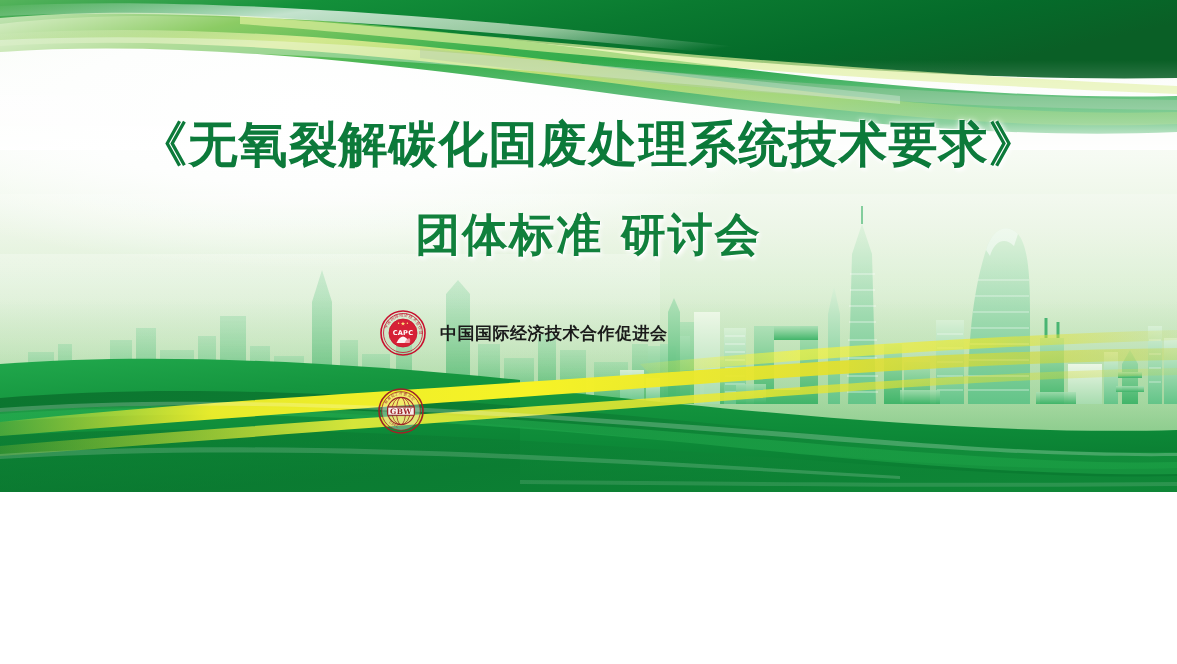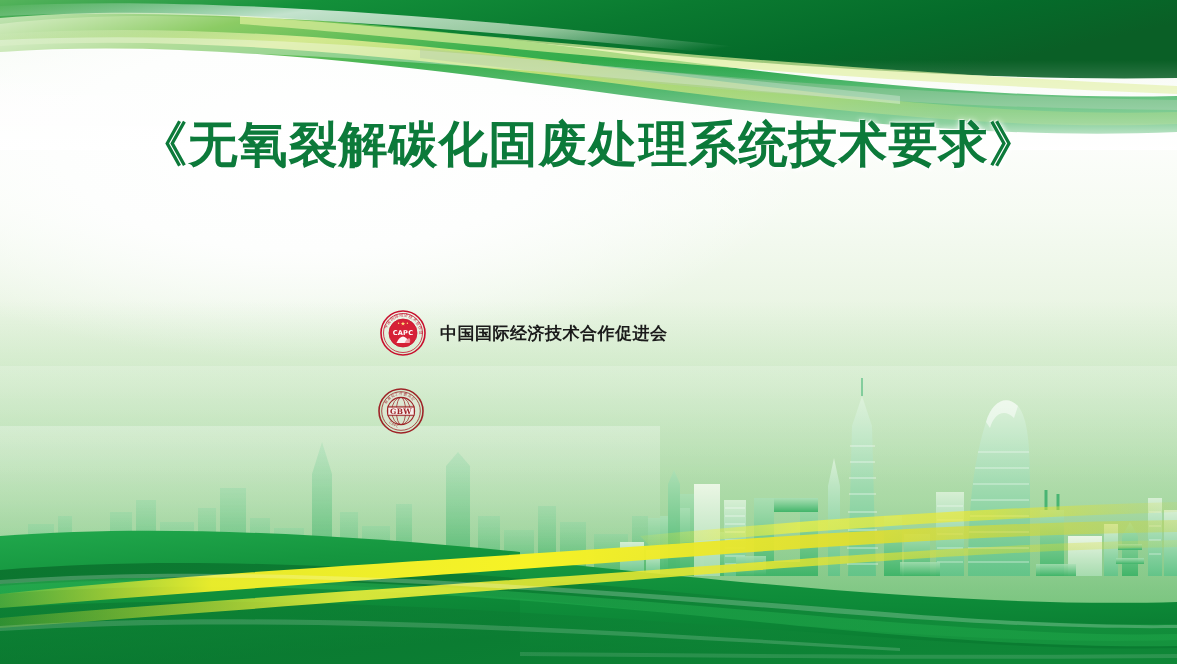--- a/index.html
+++ b/index.html
@@ -8,21 +8,21 @@
     padding: 0;
     background: #ffffff;
   }
   body {
     font-family: "Liberation Sans", "DejaVu Sans", sans-serif;
   }
 
   .slide {
     position: relative;
     width: 1177px;
-    height: 664px;
+    height: 492px;
     overflow: hidden;
     background: #ffffff;
   }
 
   
   .bg-base {
     position: absolute;
     inset: 0;
     background:
       radial-gradient(ellipse 60% 45% at 26% 22%, #ffffff 0%, #fdfefd 35%, rgba(255,255,255,0) 72%),
@@ -453,20 +453,21 @@
                L1177,144 C1090,145 980,141 820,128 C520,104 250,82 0,100 Z" fill="#ffffff" opacity="0.22"></path>
       <path d="M0,142 C280,124 600,146 900,164 L900,167 C600,150 280,130 0,147 Z" fill="#ffffff" opacity="0.16"></path>
       <path d="M520,168 C760,170 980,172 1177,170 L1177,174 C980,176 760,174 520,172 Z" fill="#ffffff" opacity="0.12"></path>
     </svg>
   </div>
 
   <div class="content">
 
     <div class="title-main">《无氧裂解碳化固废处理系统技术要求》</div>
 
+    <div class="title-sub">团体标准  研讨会</div>
 
     <div class="org-row first">
       <div class="org-seal">
         <svg width="46" height="46" viewBox="0 0 46 46" xmlns="http://www.w3.org/2000/svg">
           <circle cx="23" cy="23" r="22" fill="none" stroke="#c8102e" stroke-width="1.6"></circle>
           <circle cx="23" cy="23" r="19.5" fill="none" stroke="#c8102e" stroke-width="0.8"></circle>
           <circle cx="23" cy="23" r="14" fill="#d62136"></circle>
           <circle cx="23" cy="23" r="14" fill="none" stroke="#c8102e" stroke-width="0.8"></circle>
 
           <path id="capcArcTop" d="M6.5,23 A16.5,16.5 0 0 1 39.5,23" fill="none"></path>

